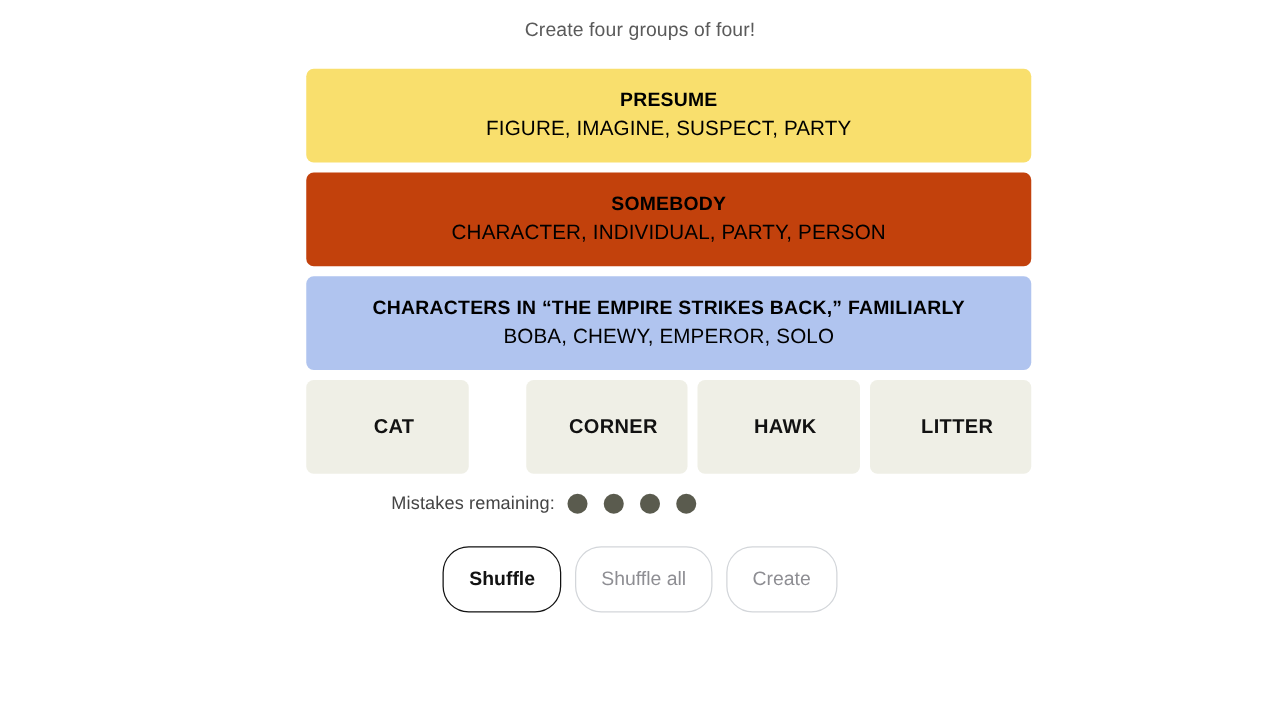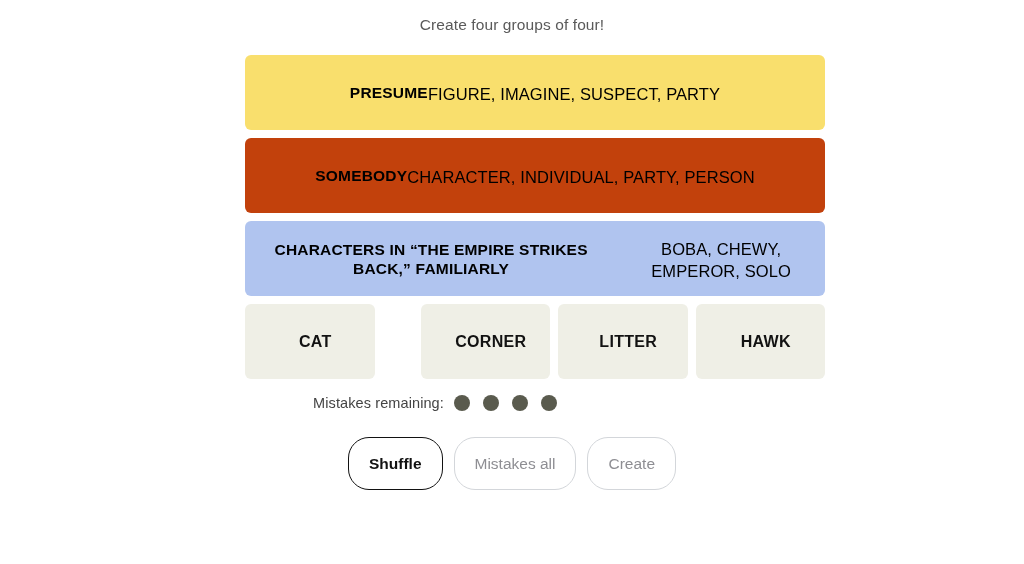--- a/index.html
+++ b/index.html
@@ -40,20 +40,21 @@
     top: 55px;
     width: 580px;
   }
 
   .solved-row {
     width: 580px;
     height: 75px;
     border-radius: 6px;
     margin-bottom: 8px;
     display: flex;
+    flex-direction: column;
     align-items: center;
     justify-content: center;
     color: #000000;
     text-align: center;
   }
 
   .solved-title {
     font-weight: bold;
     font-size: 15.5px;
     letter-spacing: 0.2px;
@@ -186,35 +187,35 @@
     </div>
 
     <div class="solved-row" style="background:#b0c4ef">
       <div class="solved-title">CHARACTERS IN “THE EMPIRE STRIKES BACK,” FAMILIARLY</div>
       <div class="solved-members">BOBA, CHEWY, EMPEROR, SOLO</div>
     </div>
 
     <div class="tile-row">
       <div class="tile" style="background: rgb(239, 239, 230);">CAT</div>
       <div class="tile" style="background: rgb(239, 239, 230); margin-left: 38px;">CORNER</div>
+      <div class="tile" style="background: rgb(239, 239, 230);">HAWK</div>
       <div class="tile" style="background: rgb(239, 239, 230);">LITTER</div>
-      <div class="tile" style="background: rgb(239, 239, 230);">HAWK</div>
     </div>
 
   </div>
 
   <div class="mistakes">
     <span class="mistakes-label">Mistakes remaining:</span>
     <span class="dots">
       <span class="dot" style="background: rgb(90, 91, 78);"></span>
       <span class="dot" style="background: rgb(90, 91, 78);"></span>
       <span class="dot" style="background: rgb(90, 91, 78);"></span>
       <span class="dot" style="background: rgb(90, 91, 78);"></span>
     </span>
   </div>
 
   <div class="buttons">
     <div class="pill primary" id="btn-shuffle">Shuffle</div>
-    <div class="pill disabled" id="btn-deselect">Mistakes all</div>
+    <div class="pill disabled" id="btn-deselect">Shuffle all</div>
     <div class="pill disabled" id="btn-submit">Create</div>
   </div>
 
 </div>
 
 </body></html>

